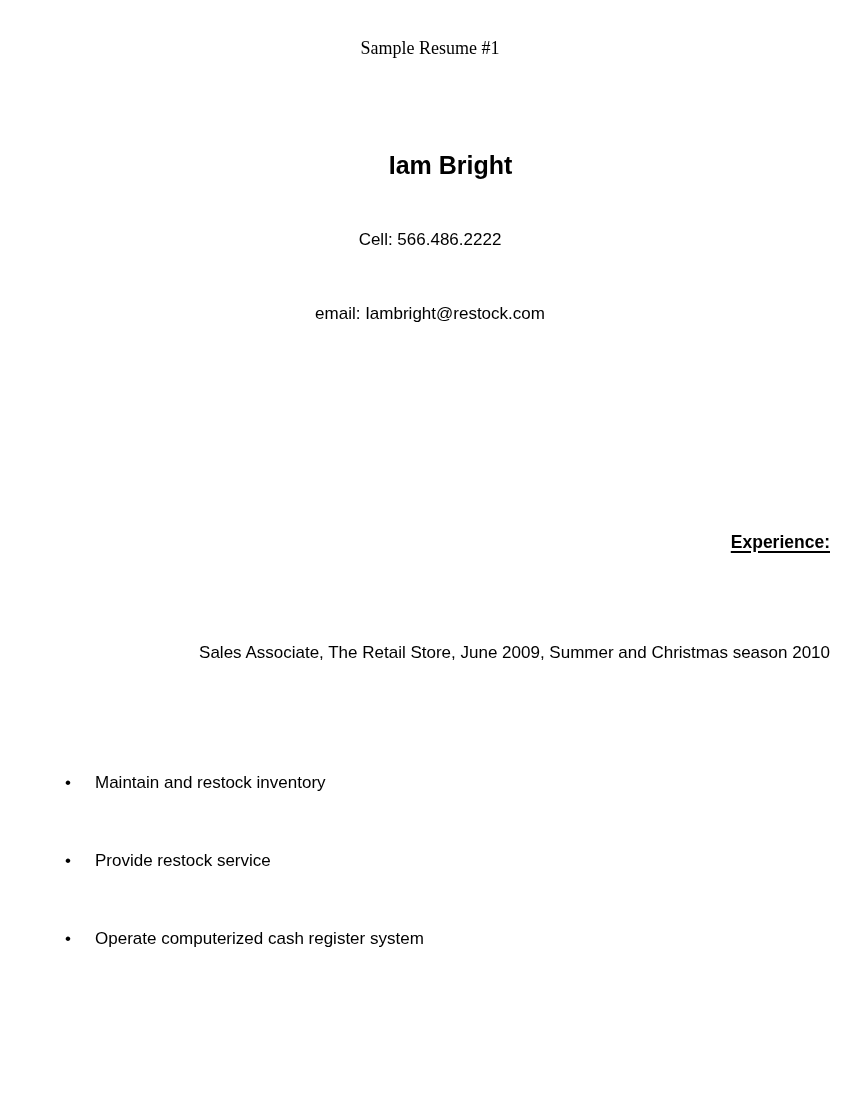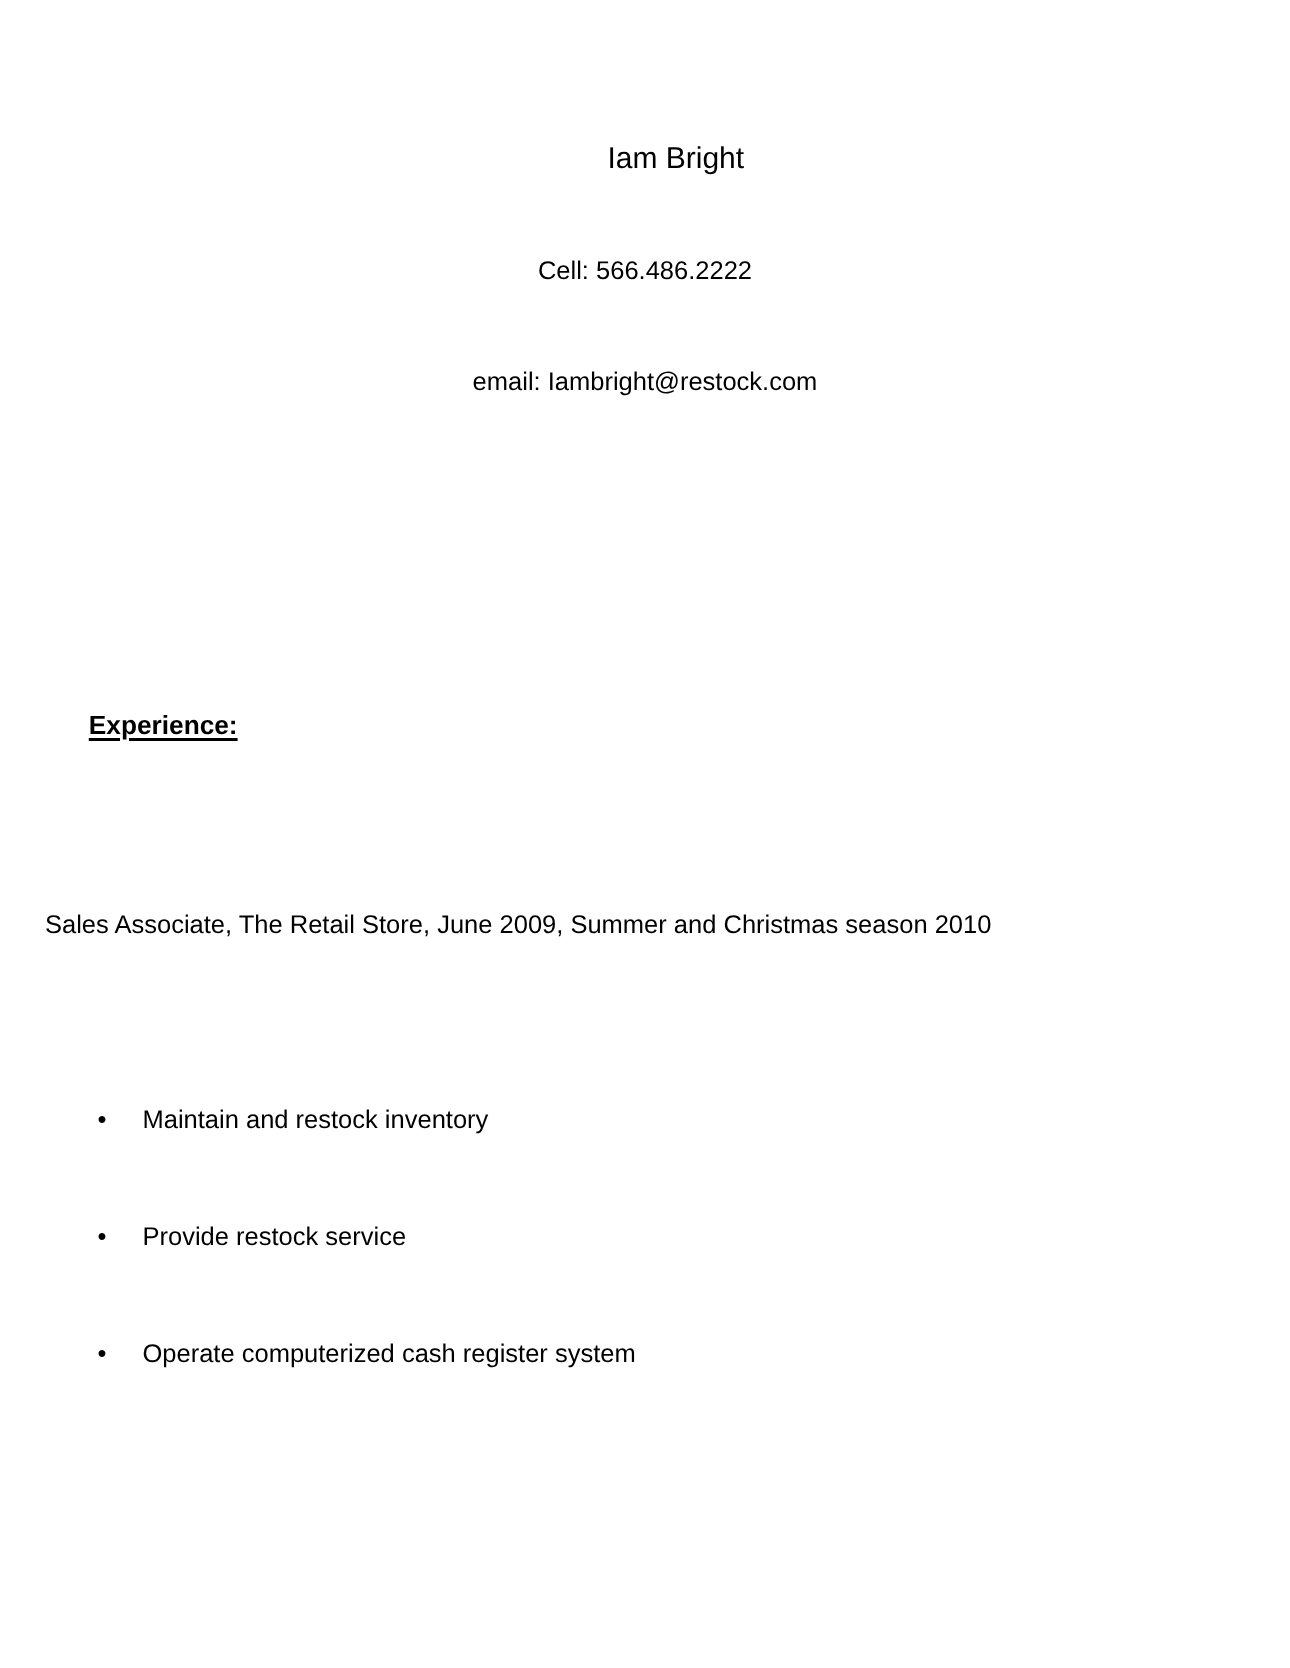--- a/index.html
+++ b/index.html
@@ -25,41 +25,42 @@
     text-align: center;
     padding-top: 37px;
   }
   .contact {
     text-align: center;
     margin-top: 44px;
     line-height: 24.5px;
     white-space: pre-wrap;
   }
   .contact .contact-name {
-    font-size: 20px;
-    font-weight: 400;
+    font-size: 25px;
+    font-weight: 700;
     line-height: 27px;
     margin-left: 41px;
   }
   .content {
     padding: 0 30px;
     white-space: pre-wrap;
   }
   .heading {
     font-weight: 700;
     font-size: 17.5px;
     line-height: 26px;
+    text-align: right;
   }
   .heading .u {
     text-decoration: underline;
     text-decoration-thickness: 2px;
     text-underline-offset: 3px;
   }
   .exp-heading   { margin-top: 24px; }
-  .exp-intro     { margin-top: 30px; line-height: 26px; }
+  .exp-intro     { margin-top: 7px; line-height: 26px; text-align: right; }
   ul.bullets {
     list-style: none;
     margin: 0;
     padding: 0;
   }
   ul.bullets li {
     position: relative;
     padding-left: 65px;
     line-height: 26px;
   }
@@ -68,20 +69,21 @@
     position: absolute;
     left: 35px;
     top: 0;
   }
 </style>
 </head>
 <body>
 
 <div class="sheet">
 
+  <div class="doc-title">Sample Resume #1</div>
 
   <div class="contact">
     <div class="contact-name">Iam Bright</div>
     <div>Cell: 566.486.2222</div>
     <div>email: Iambright@restock.com</div>
   </div>
 
   <div class="content">
 
     

